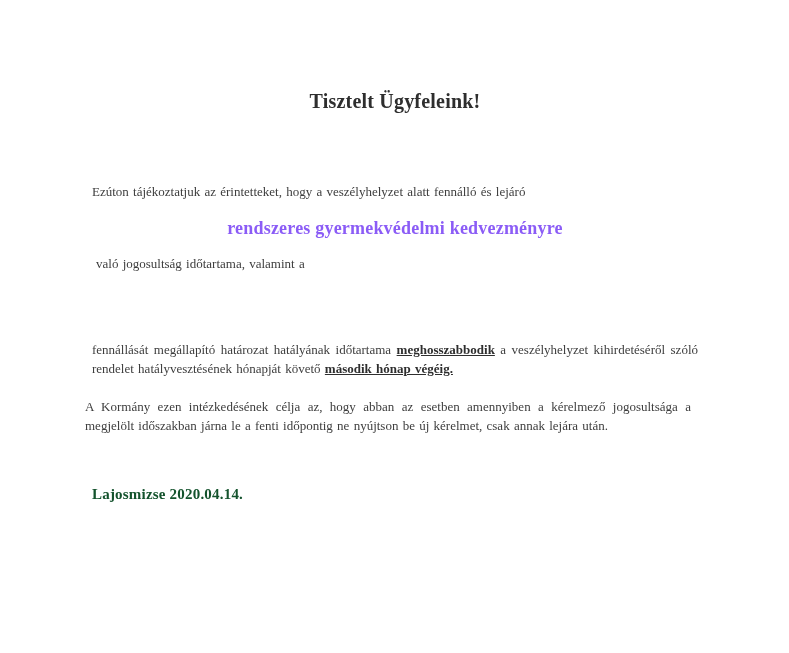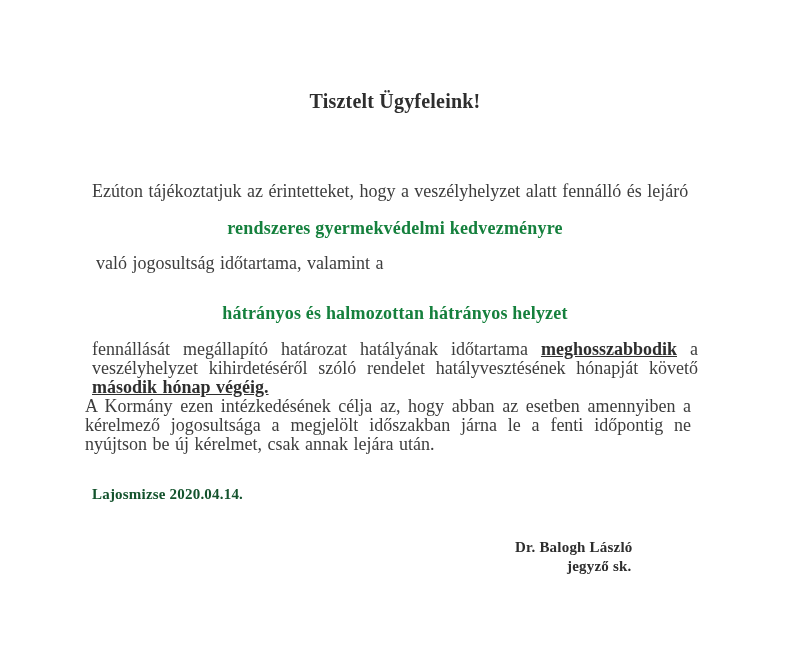--- a/index.html
+++ b/index.html
@@ -19,39 +19,39 @@
     top: 90px;
     left: 92px;
     width: 606px;
     text-align: center;
     font-size: 20px;
     font-weight: bold;
     color: #2e2e2e;
     letter-spacing: 0.2px;
   }
   .body-text {
-    font-size: 18px;
+    font-size: 13px;
     line-height: 19px;
     color: #3d3d3d;
     word-spacing: 1px;
   }
   .p-intro {
     position: absolute;
     top: 182px;
     left: 92px;
     width: 606px;
   }
   .highlight-line {
     position: absolute;
     left: 92px;
     width: 606px;
     text-align: center;
     font-size: 18px;
     font-weight: bold;
-    color: #15803d;
+    color: #8b5cf6;
     letter-spacing: 0.2px;
   }
   .hl-benefit { top: 218px; }
   .hl-status  { top: 303px; }
   .p-connector {
     position: absolute;
     top: 254px;
     left: 92px;
     width: 606px;
     padding-left: 4px;
@@ -104,26 +104,21 @@
 <div class="page">
 
   <h1 class="doc-title">Tisztelt Ügyfeleink!</h1>
 
   <p class="p-intro body-text">Ezúton tájékoztatjuk az érintetteket, hogy a veszélyhelyzet alatt fennálló és lejáró</p>
 
   <div class="highlight-line hl-benefit">rendszeres gyermekvédelmi kedvezményre</div>
 
   <p class="p-connector body-text">való jogosultság időtartama, valamint a</p>
 
-  <div class="highlight-line hl-status">hátrányos és halmozottan hátrányos helyzet</div>
 
   <p class="p-extension body-text"><span>fennállását megállapító határozat hatályának időtartama </span><span class="emphasis">meghosszabbodik</span><span> a veszélyhelyzet kihirdetéséről szóló rendelet hatályvesztésének hónapját követő </span><span class="emphasis">második hónap végéig.</span></p>
 
   <p class="p-purpose body-text">A Kormány ezen intézkedésének célja az, hogy abban az esetben amennyiben a kérelmező jogosultsága a megjelölt időszakban járna le a fenti időpontig ne nyújtson be új kérelmet, csak annak lejára után.</p>
 
   <div class="dateline">Lajosmizse 2020.04.14.</div>
 
-  <div class="signature-block">
-    <div>Dr. Balogh László</div>
-    <div class="signature-role">jegyző sk.</div>
-  </div>
 
 </div>
 
 </body></html>

